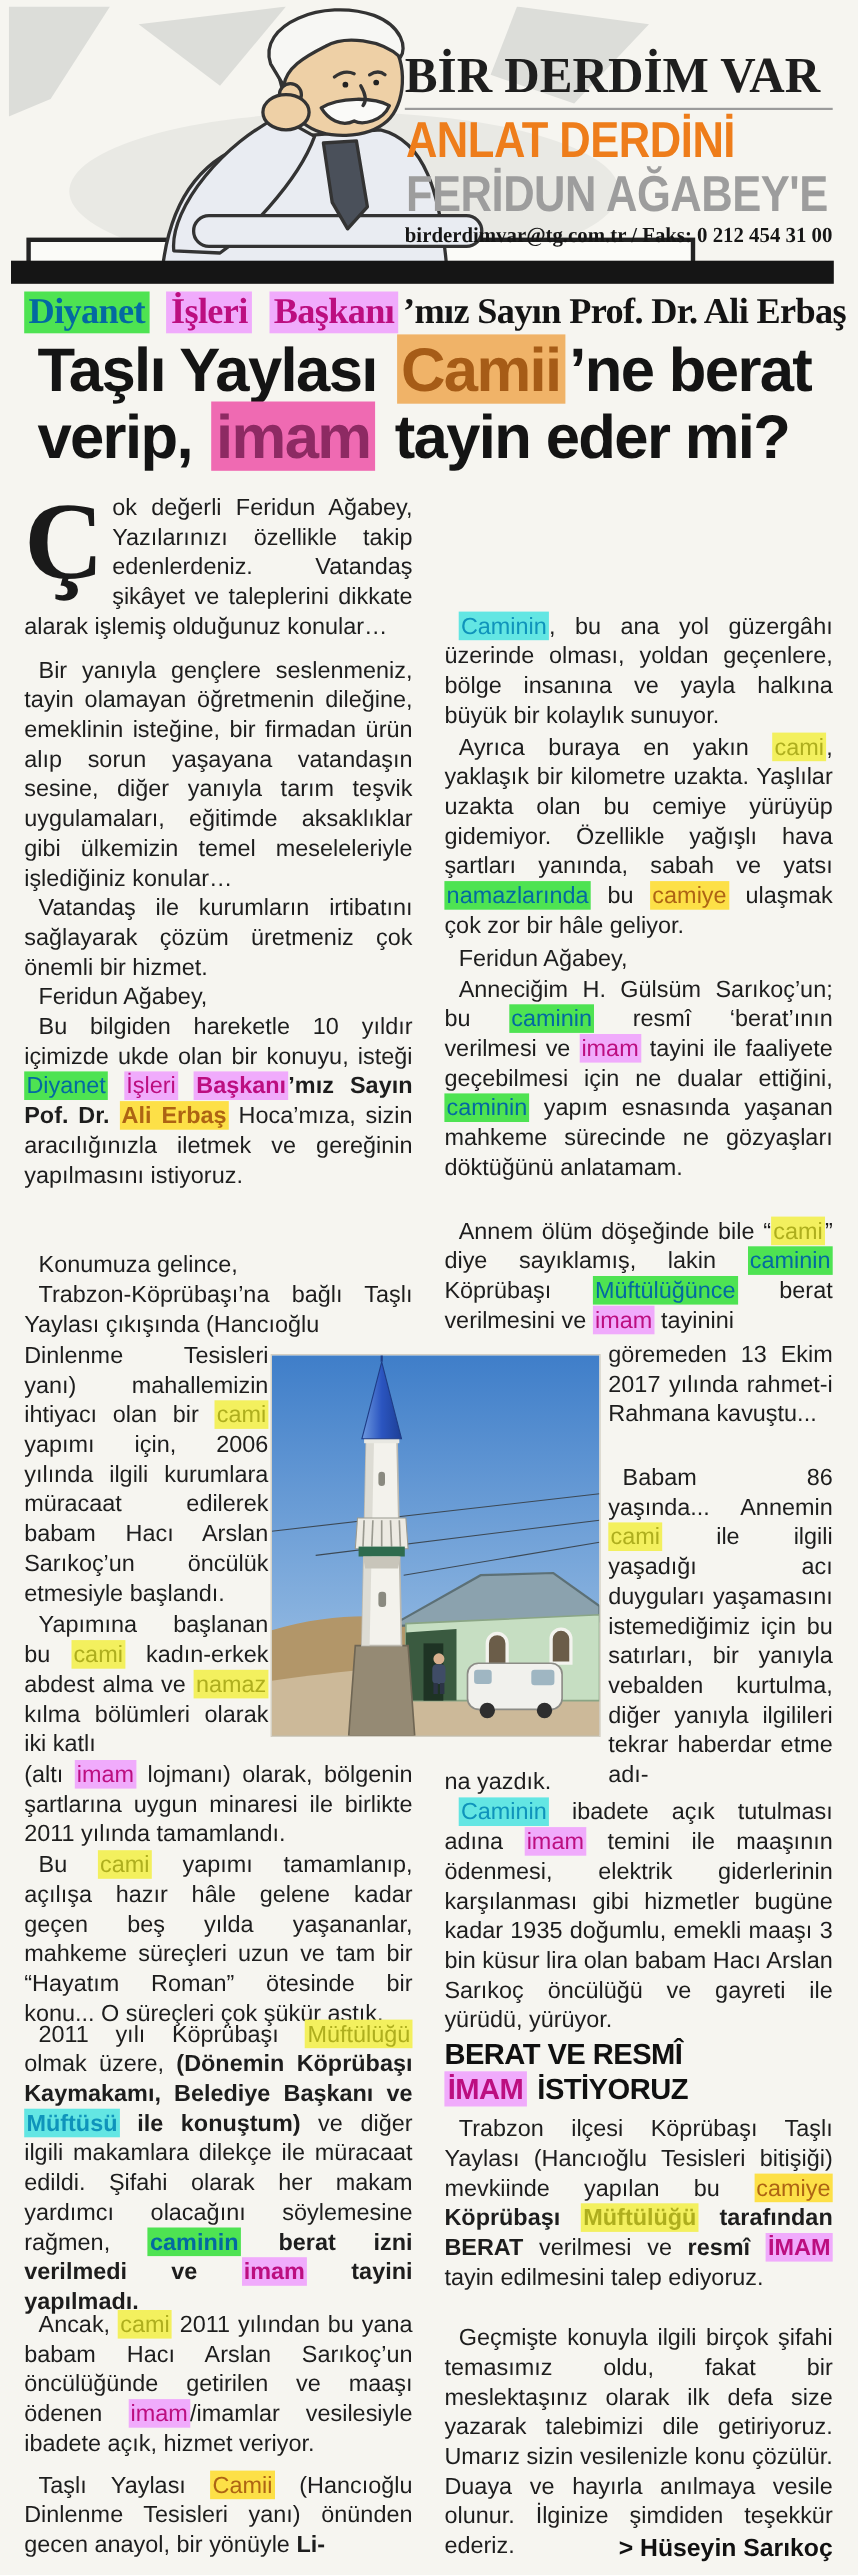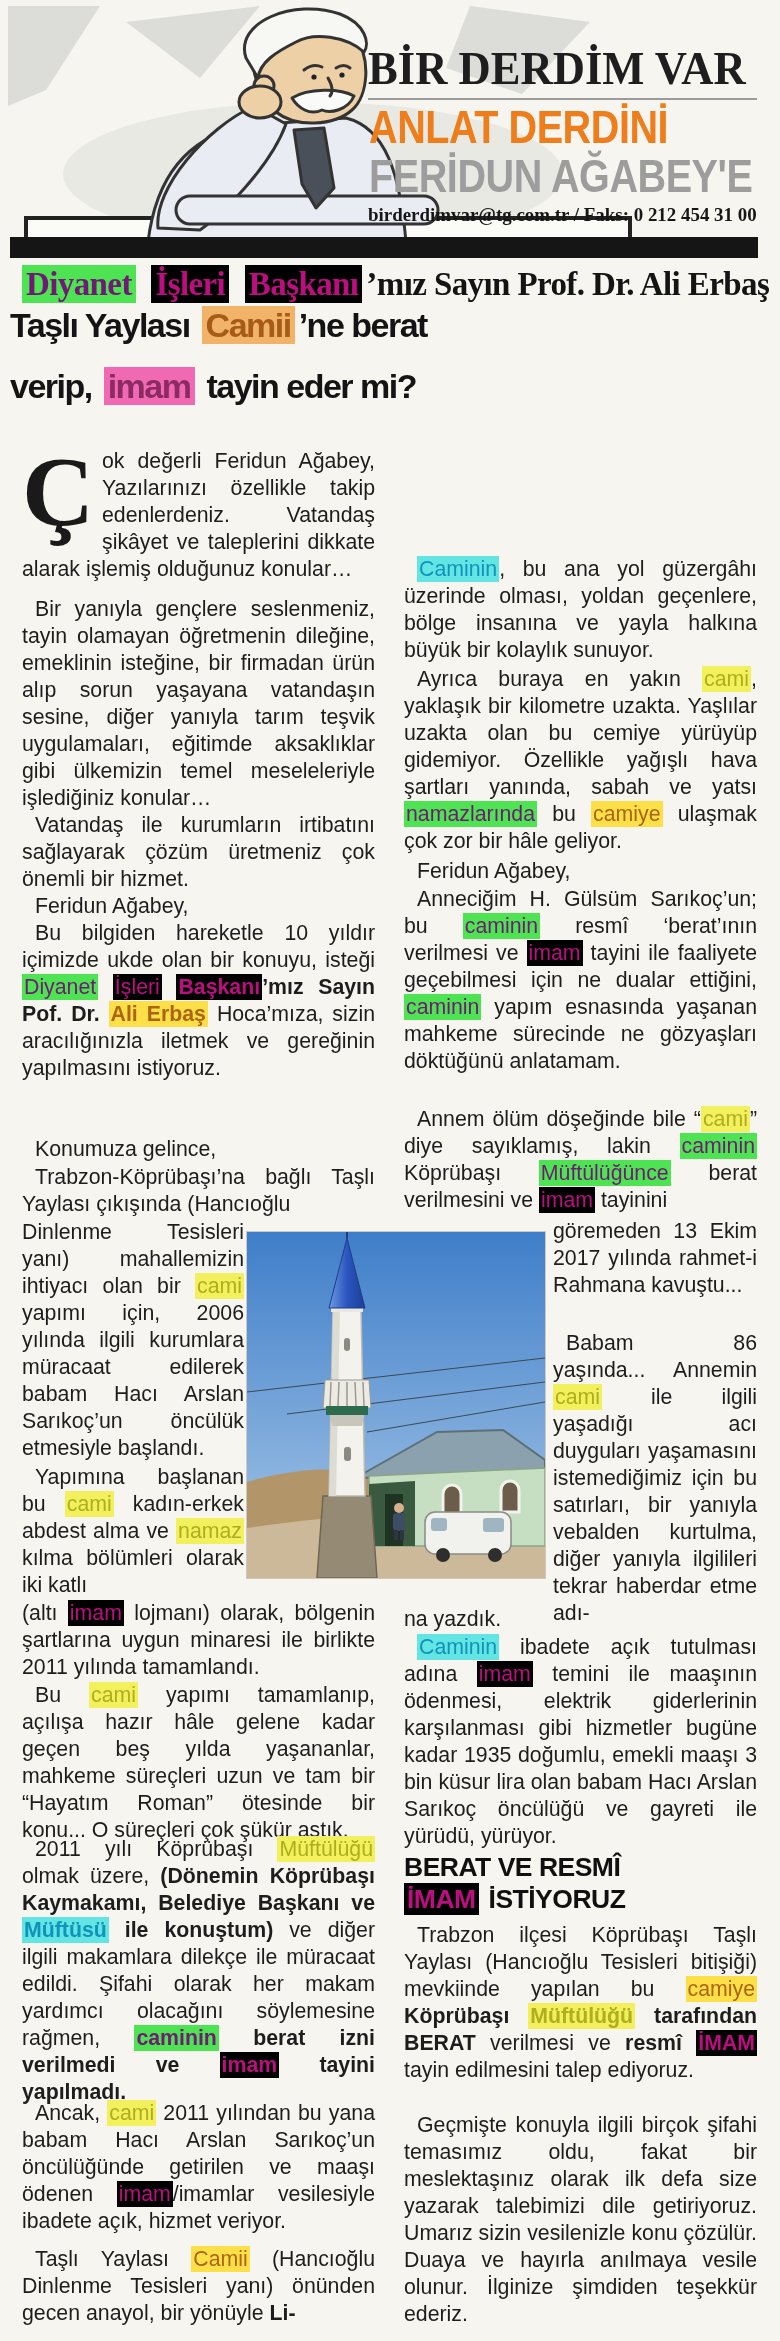--- a/index.html
+++ b/index.html
@@ -16,21 +16,21 @@
   .tag2{top:149px;color:#9d9d9d;}
   .contact{position:absolute;left:368px;top:204px;margin:0;font-family:"Liberation Serif",serif;
         font-weight:bold;font-size:19.5px;color:#161616;white-space:nowrap;
         transform:scaleX(.97);transform-origin:left top;}
   .bar{position:absolute;left:10px;top:237px;width:748px;height:21px;background:#151515;}
   .illu{position:absolute;left:8px;top:6px;}
   
   .kicker{position:absolute;left:22px;top:266px;margin:0;font-family:"Liberation Serif",serif;
         font-weight:bold;font-size:33px;letter-spacing:-.6px;color:#141414;white-space:nowrap;}
   .kicker span{padding:1px 4px;}
-  .hline{position:absolute;left:6px;margin:0;font-weight:bold;font-size:34px;line-height:1;
+  .hline{position:absolute;left:30px;margin:0;font-weight:bold;font-size:56px;line-height:1;
         letter-spacing:-1.5px;color:#141414;white-space:nowrap;}
   .h1a{top:308px;}
   .h1b{top:369px;}
   .hline span{padding:0 4px;}
   
   .bp{position:absolute;margin:0;font-size:21.3px;line-height:27px;color:#1d1d1d;text-align:justify;}
   .ind{text-indent:13px;}
   .w-full-l{left:22px;width:353px;}
   .w-nar-l{left:22px;width:222px;}
   .w-full-r{left:404px;width:353px;}
@@ -38,22 +38,22 @@
   .sec{position:absolute;margin:0;font-weight:bold;font-size:26.5px;letter-spacing:-.5px;
        color:#101010;white-space:nowrap;}
   .sec span{padding:1px 3px;}
   .sign{position:absolute;left:404px;top:2304px;width:353px;margin:0;text-align:right;
        font-weight:bold;font-size:22.5px;color:#111;}
   
   .b{font-weight:bold;}
   .dc{float:left;width:74px;height:104px;font-family:"Liberation Serif",serif;font-weight:bold;
       font-size:100px;line-height:88px;color:#1a1a1a;text-indent:0;padding-right:6px;}
   .hl-y{background:#f3f05e;color:#aeae1e;padding:1px 2px;}
-  .hl-g{background:#4ee352;color:#701a75;padding:1px 2px;}
-  .hl-p{background:#000000;color:#bc0e80;padding:1px 2px;}
+  .hl-g{background:#4ee352;color:#0369a1;padding:1px 2px;}
+  .hl-p{background:#f0abfc;color:#bc0e80;padding:1px 2px;}
   .hl-c{background:#63e6e3;color:#0f93bb;padding:1px 2px;}
   .hl-o{background:#fde047;color:#ad6414;padding:1px 2px;}
   .hd-o{background:#f0b368;color:#a65c17;}
   .hd-p{background:#ef6ab2;color:#8d2a63;}
   
   .photo{position:absolute;left:247px;top:1232px;width:298px;height:346px;outline:1px solid #cfcabd;}
 </style>
 </head>
 <body>
 
@@ -187,13 +187,14 @@
   <p class="bp w-nar-r ind" style="top:1330px"><span>Babam 86 yaşında... Annemin </span><span class="hl-y">cami</span><span> ile ilgili yaşadığı acı duyguları yaşamasını istemediğimiz için bu satırları, bir yanıyla vebalden kurtulma, diğer yanıyla ilgilileri tekrar haberdar etme adı-</span></p>
   <p class="bp w-full-r" style="top:1606px"><span>na yazdık.</span></p>
   <p class="bp w-full-r ind" style="top:1634px"><span class="hl-c">Caminin</span><span> ibadete açık tutulması adına </span><span class="hl-p">imam</span><span> temini ile maaşının ödenmesi, elektrik giderlerinin karşılanması gibi hizmetler bugüne kadar 1935 doğumlu, emekli maaşı 3 bin küsur lira olan babam Hacı Arslan Sarıkoç öncülüğü ve gayreti ile yürüdü, yürüyor.</span></p>
 
   <h3 class="sec" style="left:404px;top:1852px">BERAT VE RESMÎ</h3>
   <h3 class="sec" style="left:404px;top:1884px"><span class="hl-p b">İMAM</span><span> İSTİYORUZ</span></h3>
 
   <p class="bp w-full-r ind" style="top:1922px"><span>Trabzon ilçesi Köprübaşı Taşlı Yaylası (Hancıoğlu Tesisleri bitişiği) mevkiinde yapılan bu </span><span class="hl-o">camiye</span><span> </span><span class="b">Köprübaşı</span><span> </span><span class="hl-y b">Müftülüğü</span><span> </span><span class="b">tarafından</span><span> </span><span class="b">BERAT</span><span> verilmesi ve </span><span class="b">resmî</span><span> </span><span class="hl-p b">İMAM</span><span> tayin edilmesini talep ediyoruz.</span></p>
   <p class="bp w-full-r ind" style="top:2112px"><span>Geçmişte konuyla ilgili birçok şifahi temasımız oldu, fakat bir meslektaşınız olarak ilk defa size yazarak talebimizi dile getiriyoruz. Umarız sizin vesilenizle konu çözülür. Duaya ve hayırla anılmaya vesile olunur. İlginize şimdiden teşekkür ederiz.</span></p>
 
+  <p class="sign">&gt; Hüseyin Sarıkoç</p>
 </div>
 
 </body></html>

